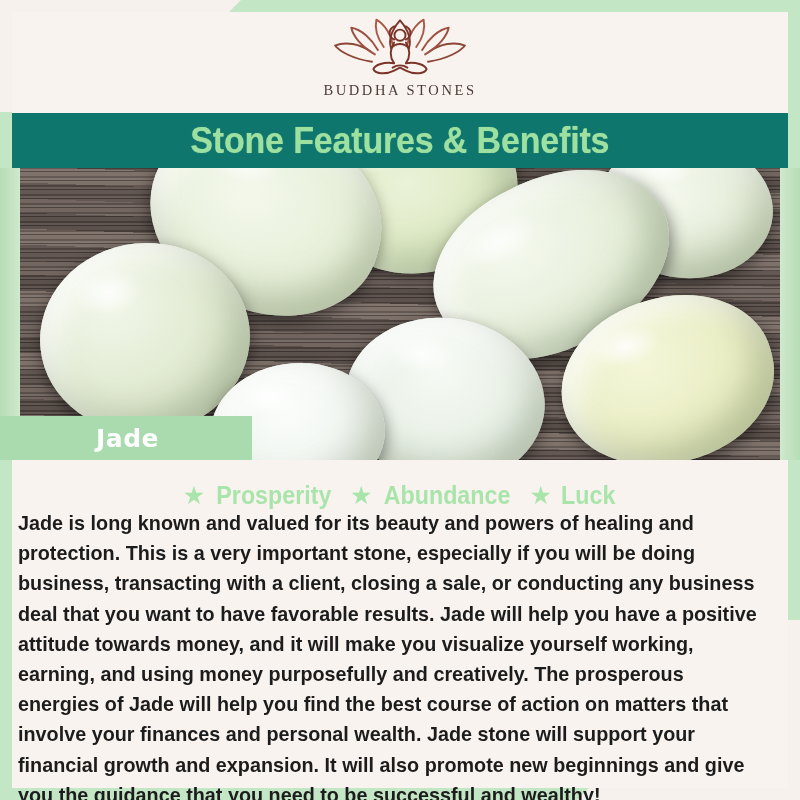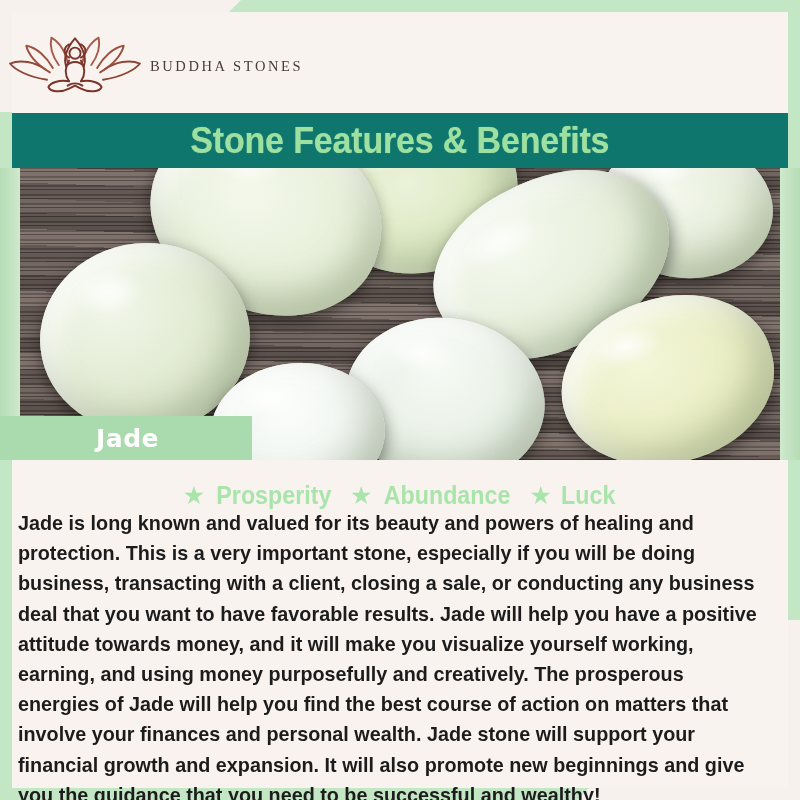--- a/index.html
+++ b/index.html
@@ -70,20 +70,21 @@
   }
 
   
   .header {
     position: absolute;
     top: 0;
     left: 0;
     width: 100%;
     height: 113px;
     display: flex;
+    flex-direction: column;
     align-items: center;
     justify-content: flex-start;
     padding-top: 16px;
     z-index: 4;
   }
   .logo-mark {
     width: 150px;
     height: 62px;
     display: block;
   }

